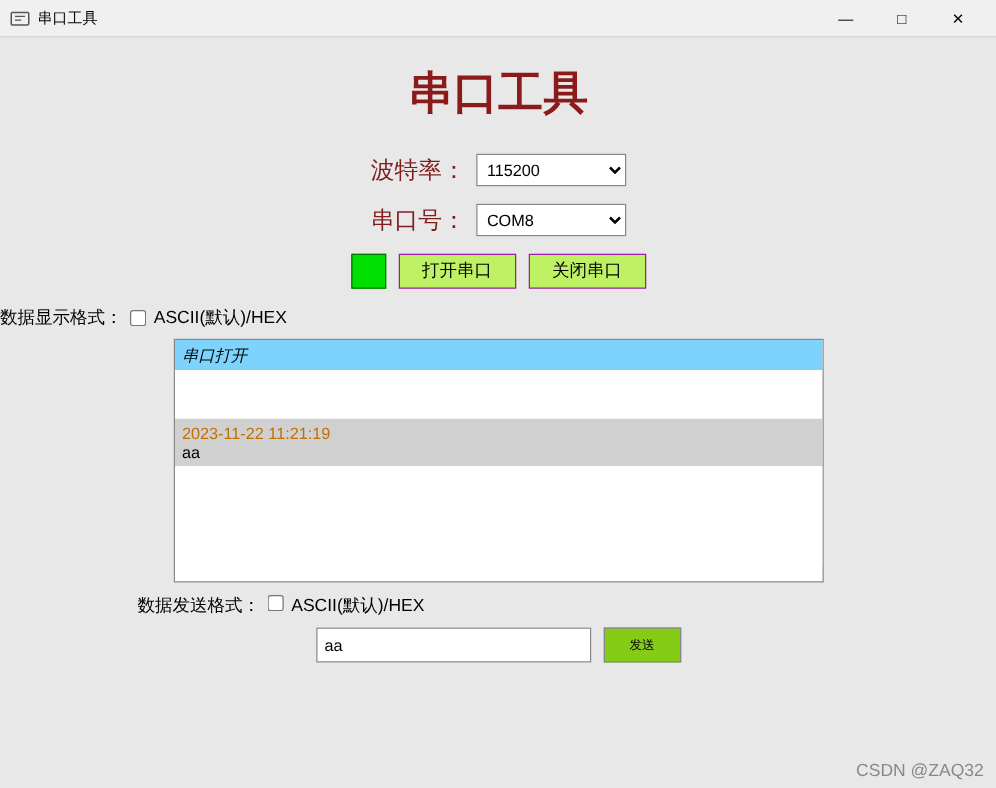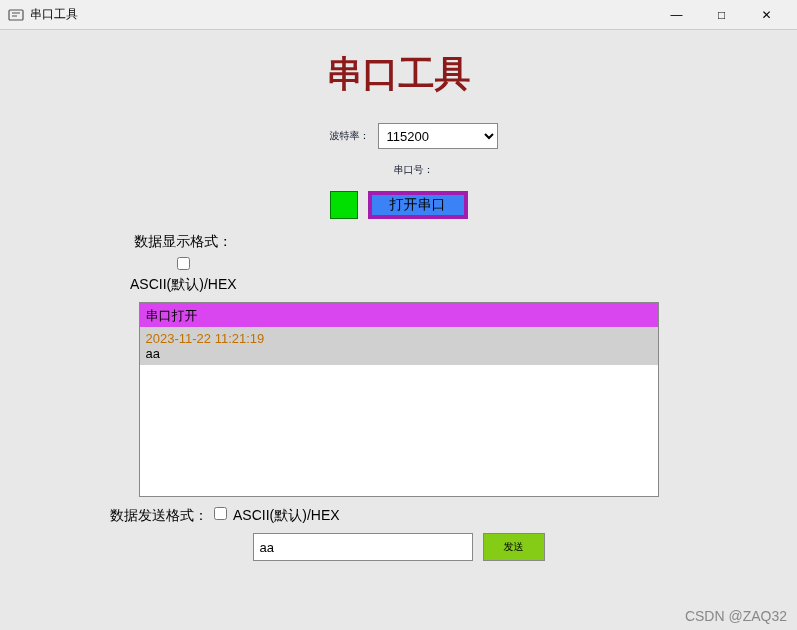--- a/index.html
+++ b/index.html
@@ -88,22 +88,22 @@
 
     
     .form-row {
       display: flex;
       align-items: center;
       margin-bottom: 14px;
       gap: 8px;
     }
 
     .form-label {
-      font-size: 10px;
-      color: #0f172a;
+      font-size: 19px;
+      color: #7f1d1d;
       text-align: right;
       min-width: 70px;
     }
 
     .form-select {
       width: 120px;
       height: 26px;
       border: 1px solid #888;
       background: #fff;
       font-size: 13px;
@@ -123,36 +123,34 @@
     .status-indicator {
       width: 28px;
       height: 28px;
       background: #00e000;
       border: 1px solid #007700;
     }
 
     .btn {
       height: 28px;
       padding: 0 18px;
-      border: 4px solid #a21caf;
-      background: #3b82f6;
+      border: 1px solid #a21caf;
+      background: #bef264;
       font-size: 14px;
       cursor: pointer;
       font-family: 'SimSun', 'Microsoft YaHei', sans-serif;
     }
 
     
     .checkbox-row {
       display: flex;
       align-items: center;
       gap: 6px;
       margin-bottom: 8px;
       align-self: flex-start;
-      margin-left: 130px;
-      flex-direction: column;
     }
 
     .checkbox-row label {
       font-size: 14px;
     }
 
     
     .display-area {
       width: 520px;
       height: 195px;
@@ -160,26 +158,28 @@
       background: #fff;
       overflow-y: auto;
       margin-bottom: 10px;
       position: relative;
     }
 
     .display-line-open {
       padding: 4px 6px 2px;
       font-size: 13px;
       color: #000;
-      background: #d946ef;
+      background: #7dd3fc;
+      font-style: italic;
     }
 
     .display-block-highlighted {
       background: #d0d0d0;
       padding: 4px 6px;
+      margin-top: 39px;
     }
 
     .display-timestamp {
       font-size: 13px;
       color: #c07000;
     }
 
     .display-data {
       font-size: 13px;
       color: #000;
@@ -270,25 +270,36 @@
       <option>9600</option>
       <option>19200</option>
       <option>38400</option>
       <option>57600</option>
       <option selected="">115200</option>
     </select>
   </div>
 
   <div class="form-row">
     <span class="form-label">串口号：</span>
+    <select class="form-select">
+      <option>COM1</option>
+      <option>COM2</option>
+      <option>COM3</option>
+      <option>COM4</option>
+      <option>COM5</option>
+      <option>COM6</option>
+      <option>COM7</option>
+      <option selected="">COM8</option>
+    </select>
   </div>
 
   <div class="controls-row">
     <div class="status-indicator"></div>
     <button class="btn">打开串口</button>
+    <button class="btn">关闭串口</button>
   </div>
 
   <div class="checkbox-row">
     <span>数据显示格式：</span>
     <input type="checkbox" style="">
     <label>ASCII(默认)/HEX</label>
   </div>
 
   <div class="display-area">
     <div class="display-line-open">串口打开</div>

